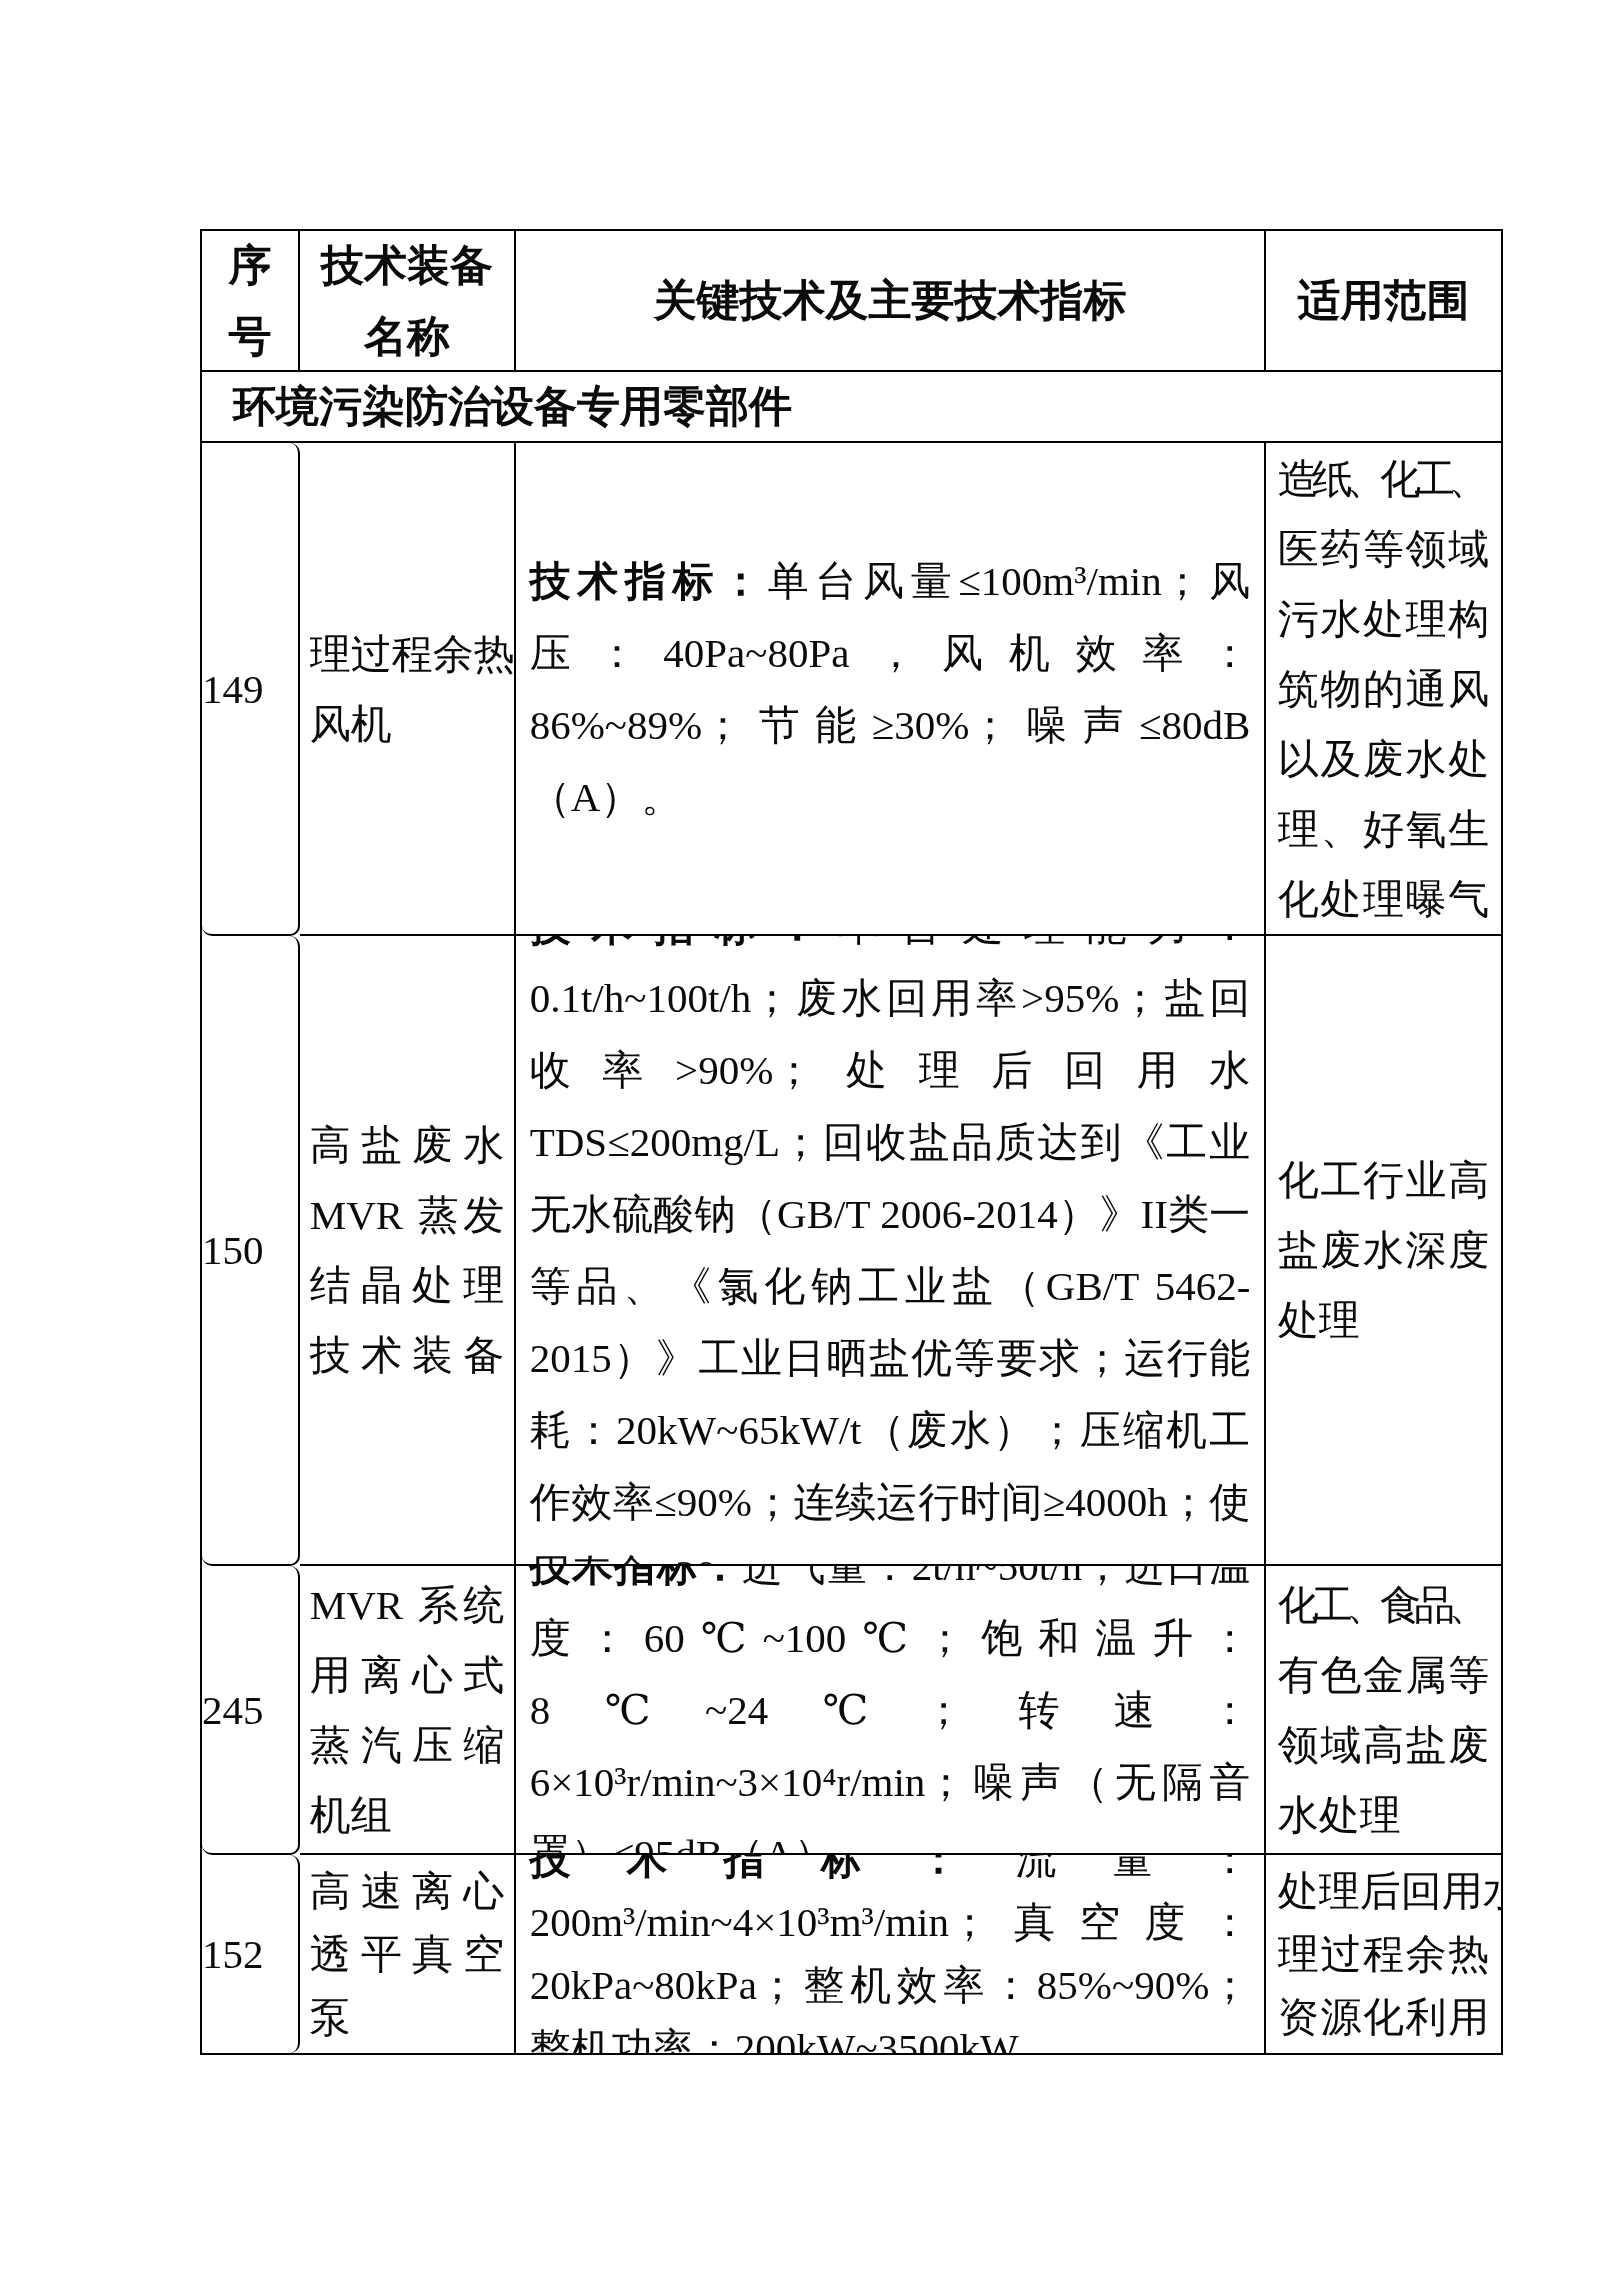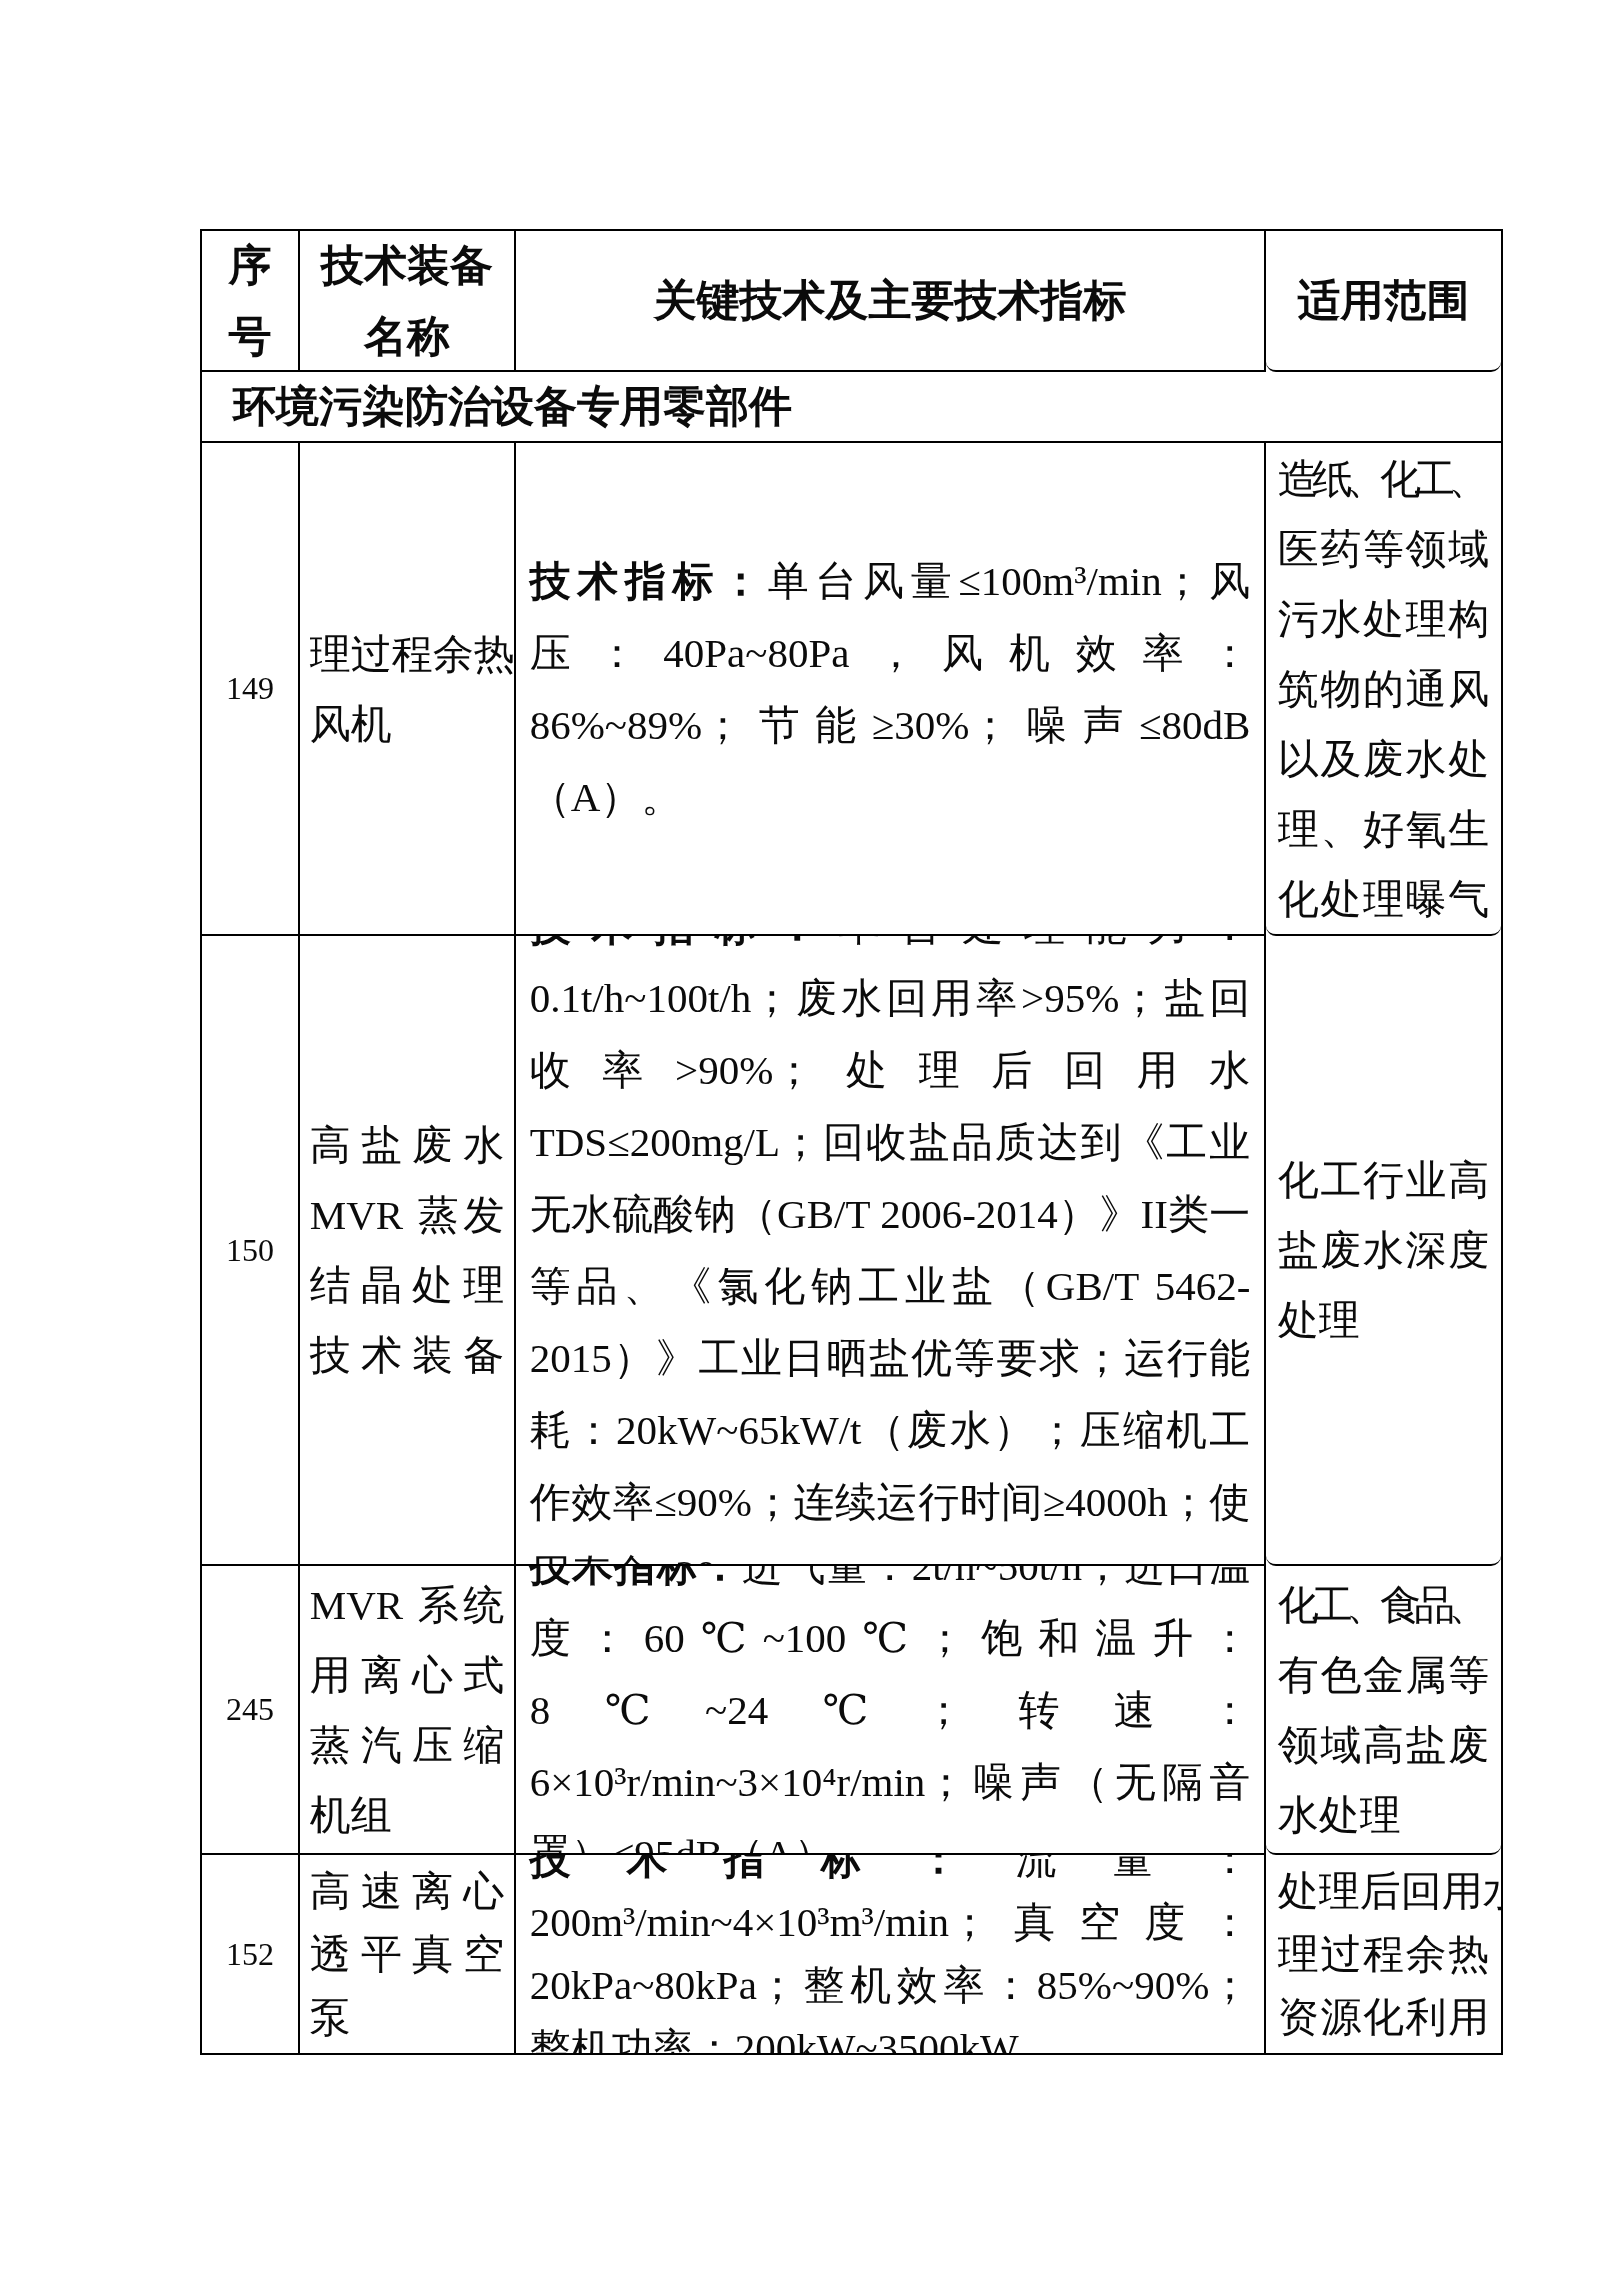--- a/index.html
+++ b/index.html
@@ -13,29 +13,29 @@
     display:grid;
     grid-template-columns:98px 216px 750px 235px;
     grid-template-rows:141px 71px 493px 630px 289px 198px;
     border:2px solid #000;
   }
   .cell{
     border-right:2px solid #000;border-bottom:2px solid #000;
     display:flex;flex-direction:column;justify-content:center;
     overflow:hidden;box-sizing:border-box;
   }
-  .cell.c4{border-right:none;border-radius:10px;}
+  .cell.c4{border-right:none;}
   .cell.lastrow{border-bottom:none;}
   .cell.head{border-bottom:2.9px solid #000;align-items:center;
     font-weight:700;font-size:43px;line-height:71px;text-align:center;}
   .cell.section{
     grid-column:1 / -1;border-right:none;border-bottom:2.9px solid #000;
     font-weight:700;font-size:43px;padding-left:31px;justify-content:center;
   }
-  .serial{align-items:center;font-size:32px;}
+  .serial{font-size:41px;border-radius:10px;}
   .namecell{padding:0 9.8px;font-size:41px;line-height:70px;}
   .techcell{padding:0 13.7px;font-size:41px;line-height:72px;}
   .scopecell{padding:0 11.8px;font-size:41px;line-height:70px;}
   .compact{line-height:63px;}
   .techp{margin:0;text-align:justify;}
   .b{font-weight:700;}
   .jline{white-space:nowrap;text-align:justify;text-align-last:justify;}
   .lline{white-space:nowrap;text-align:left;text-align-last:left;}
   .sqline{white-space:nowrap;text-align:left;letter-spacing:-6.9px;}
   .pageno{

